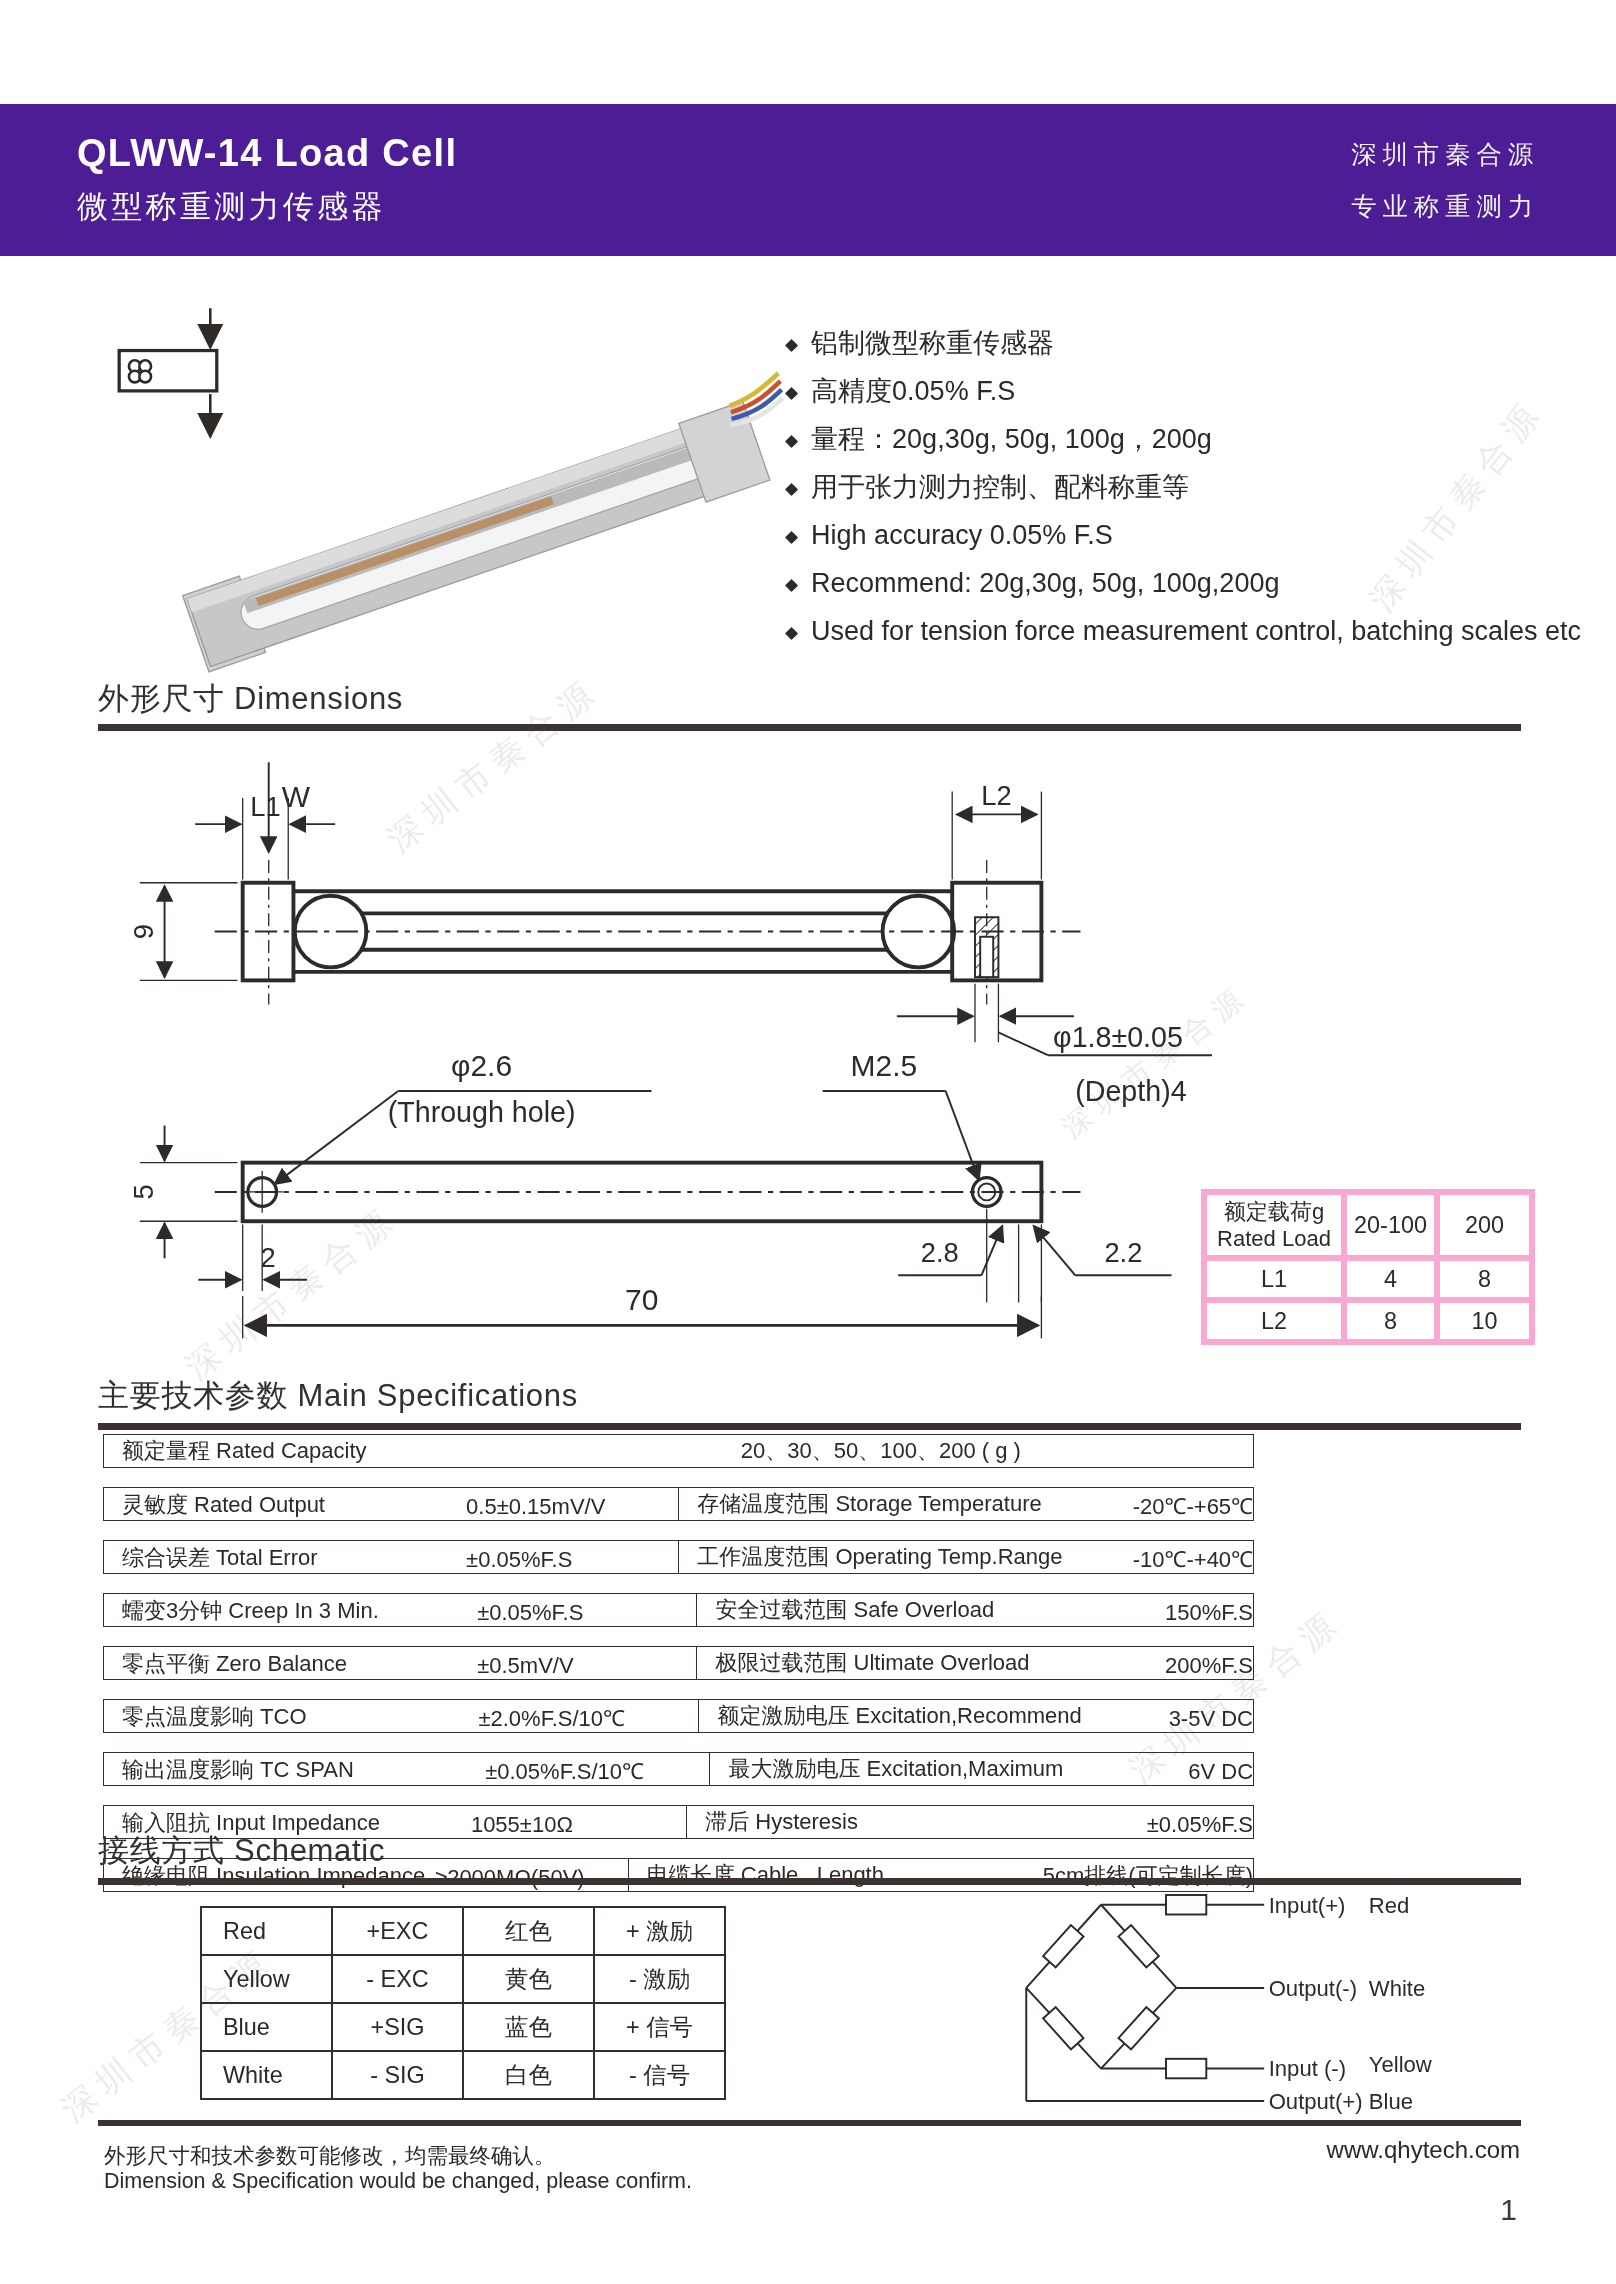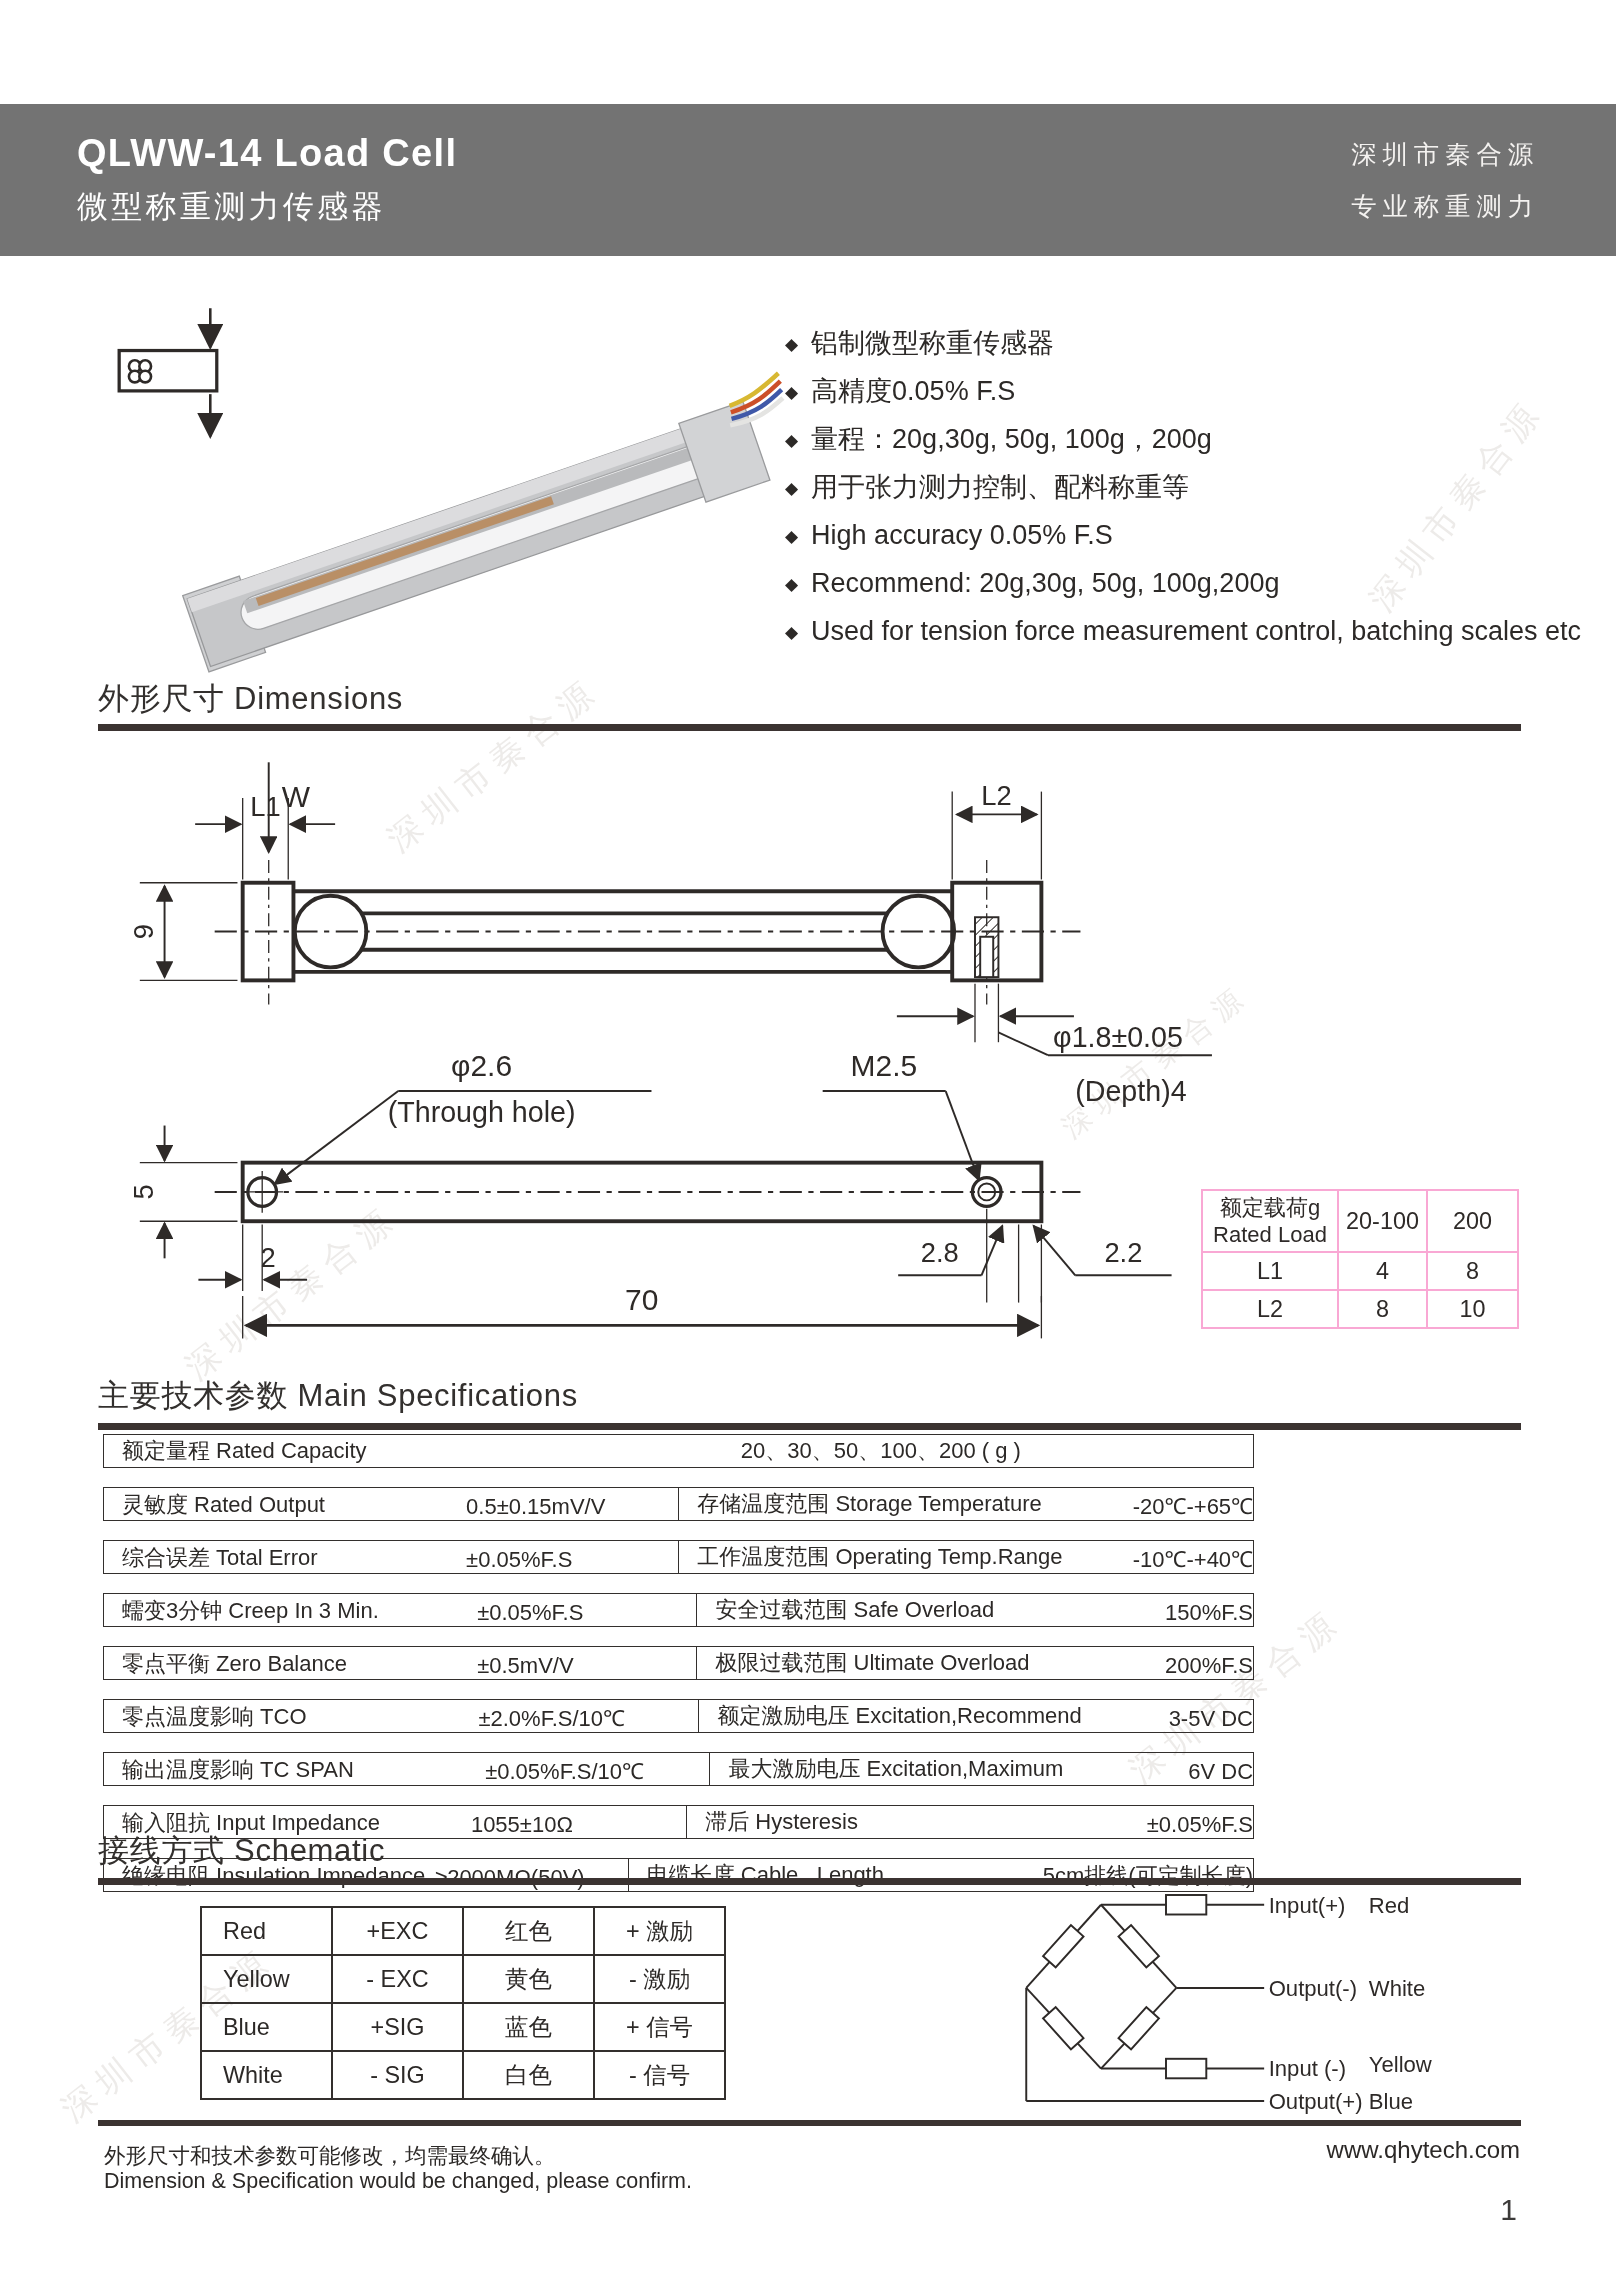--- a/index.html
+++ b/index.html
@@ -1,40 +1,40 @@
 <!DOCTYPE html>
 <html style="font-size:10.4px"><head>
 <meta charset="utf-8">
 <style>
   html,body{margin:0;padding:0;background:#ffffff;}
   .page{position:relative;width:1616px;height:2284px;background:#ffffff;overflow:hidden;
         font-family:"Liberation Sans",sans-serif;color:#2e2a28;}
   
-  .band{position:absolute;left:0;top:104px;width:1616px;height:152px;background:#737373;
+  .band{position:absolute;left:0;top:104px;width:1616px;height:152px;background:#4c1d95;
         display:flex;justify-content:space-between;align-items:center;box-sizing:border-box;
         padding:0 77px;}
   .band-title-en{font-size:38px;font-weight:600;color:#ffffff;letter-spacing:1.3px;}
   .band-title-zh{font-size:31px;font-weight:500;color:#ffffff;letter-spacing:3.3px;margin-top:10.4px;}
   .band-right{text-align:right;color:#f4f2f0;font-size:25.4px;letter-spacing:5.9px;line-height:52px;font-weight:400;}
   
   .wm{position:absolute;font-size:34px;letter-spacing:9px;color:rgba(140,128,120,0.16);
       transform:rotate(-38deg);white-space:nowrap;pointer-events:none;}
   .wm-steep{transform:rotate(-52deg);}
   .wm-small{font-size:29px;}
   
   .features{position:absolute;left:785px;top:320px;list-style:none;margin:0;padding:0;}
   .features li{font-size:27px;line-height:47px;color:#2c2927;white-space:nowrap;}
   .features li.gap{margin-top:26px;}
   .blt{font-size:17px;margin-right:13px;vertical-align:2px;}
   
   .sec-h{position:absolute;left:98px;font-size:31px;font-weight:500;color:#33302e;letter-spacing:0.7px;}
   .rule{position:absolute;left:98px;width:1423px;height:6.5px;background:#3b3331;}
   
   .rated{position:absolute;left:1201px;top:1189px;border-collapse:collapse;font-size:23.4px;color:#2e2a28;}
-  .rated td{border:2px solid #f9a8d4;text-align:center;padding:0;}
+  .rated td{border:6px solid #f9a8d4;text-align:center;padding:0;}
   .rated .c1{width:134px;}  .rated .c2{width:87px;} .rated .c3{width:89px;}
   .rated .hdr{height:60px;font-size:22px;line-height:27px;}
   .rated .drow{height:36px;}
   
   .spec{position:absolute;left:103px;top:1434px;width:1151px;}
   .spec-row{display:flex;align-items:center;border:1.3px solid #332f2d;height:34px;box-sizing:border-box;
             font-size:22px;color:#2c2927;}
   .spec-row + .spec-row{margin-top:19px;align-items:flex-end;}
   .spec .l1{width:397px;padding-left:18px;box-sizing:border-box;white-space:nowrap;}
   .spec .v1{width:247px;padding-left:7.8px;box-sizing:border-box;white-space:nowrap;}

